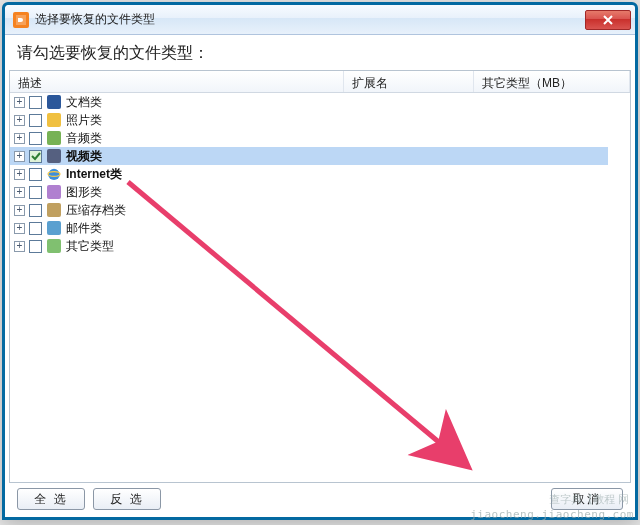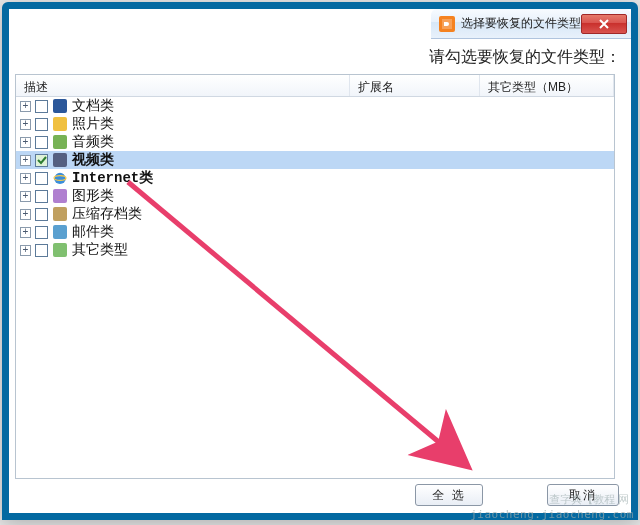--- a/index.html
+++ b/index.html
@@ -1,22 +1,22 @@
 <!DOCTYPE html>
 <html><head>
 <meta charset="utf-8">
 <style>
   * { box-sizing: border-box; margin: 0; padding: 0; font-family: "Microsoft YaHei", SimSun, Arial, sans-serif; }
   body { width: 640px; height: 525px; background: #e8e8e8; position: relative; overflow: hidden; }
 
   .window {
     position: absolute; left: 2px; top: 2px; width: 636px; height: 518px;
-    border: 7px solid #0369a1; border-radius: 6px 6px 0 0;
+    border: 3px solid #0369a1; border-radius: 6px 6px 0 0;
     background: #fff; box-shadow: 0 4px 20px rgba(0,0,0,0.25);
-    display: flex; flex-direction: column; align-items: flex-end;
+    display: flex; flex-direction: column;
   }
   .titlebar {
     height: 30px;
     background: linear-gradient(to bottom, #f7fbff 0%, #e8f1fb 45%, #d7e7f7 46%, #e8f1fb 100%);
     border-bottom: 1px solid #b0c4de; border-radius: 6px 6px 0 0;
     display: flex; align-items: center; padding: 0 4px 0 8px;
   }
   .titlebar .appicon { width: 16px; height: 16px; margin-right: 6px; background: #f58220; border-radius: 2px; display:flex; align-items:center; justify-content:center; }
   .titlebar .appicon svg { width:12px; height:12px; }
   .titlebar .title { font-size: 12px; color: #222; flex: 1; }
@@ -27,21 +27,21 @@
     display: flex; align-items: center; justify-content: center;
     color: #fff; font-size: 12px; font-weight: bold;
   }
   .closebtn svg { width: 10px; height: 10px; }
 
   .instruction {
     padding: 8px 10px 6px 12px; font-size: 16px; color: #222;
   }
 
   .listwrap {
-    margin: 0 16px; flex: 1; border: 1px solid #b8c4d0;
+    margin: 0 4px; flex: 1; border: 1px solid #b8c4d0;
     display: flex; flex-direction: column; background: #fff;
   }
   .listheader {
     display: flex; height: 22px;
     background: linear-gradient(to bottom, #ffffff 0%, #f1f5fa 100%);
     border-bottom: 1px solid #d0d8e2; font-size: 12px; color: #222;
   }
   .listheader .col { padding: 4px 8px; border-right: 1px solid #e0e6ee; }
   .col-desc { flex: 0 0 334px; }
   .col-ext  { flex: 0 0 130px; }
@@ -57,21 +57,21 @@
     display: flex; align-items: center; justify-content: center; color:#4a5a70;
     font-size: 10px; line-height: 1; background:#fff;
   }
   .row .chk {
     width: 13px; height: 13px; border: 1px solid #5c7a99; margin-right: 4px; background:#fff;
     display:flex; align-items:center; justify-content:center;
   }
   .row .chk.checked { background:#dff2d8; }
   .row .chk.checked svg { width:10px; height:10px; }
   .row .typeicon { width: 16px; height: 16px; margin-right: 4px; display:flex; align-items:center; justify-content:center; }
-  .row .label { font-family: Liberation Mono, monospace; font-size:14px; }
+  .row .label { font-family: Liberation Sans, sans-serif; font-size:12px; }
   .row.bold .label { font-weight: bold; }
   .row.selected { background: #bcd7f5; width: 598px; }
 
   
   .ic-doc { background:#2b579a; }
   .ic-photo { background:#f0c040; }
   .ic-audio { background:#77b255; }
   .ic-video { background:#556080; }
   .ic-gfx { background:#b080d0; }
   .ic-zip { background:#c0a060; }
@@ -81,21 +81,20 @@
 
   .buttonbar {
     height: 34px; padding: 6px 12px 8px 12px; display:flex; gap:8px; align-items:center;
   }
   .btn {
     height: 22px; padding: 0 8px; min-width: 72px;
     border: 1px solid #8b97a6; border-radius: 3px;
     background: linear-gradient(to bottom,#ffffff 0%,#e9eef5 100%);
     font-size: 12px; color:#222; display:flex; align-items:center; justify-content:center;
     letter-spacing: 2px;
-    margin-left: 48px;
   }
   .btn.small { min-width: 68px; }
   .spacer { flex:1; }
   .btn.primary { min-width: 72px; }
 
   .arrow {
     position: absolute; left: 120px; top: 176px; width: 360px; height: 300px; pointer-events:none;
   }
 
   .watermark {
@@ -211,20 +210,21 @@
           <span class="typeicon">
             <span class="ic-box ic-other"></span>
           </span>
           <span class="label">其它类型</span>
         </div>
       </div>
   </div>
 
   <div class="buttonbar">
     <div class="btn small">全 选</div>
+    <div class="btn small">反 选</div>
     <div class="spacer"></div>
     <div class="btn primary">取消</div>
   </div>
 
 </div>
 
 <svg class="arrow" viewBox="0 0 360 300">
   <defs>
     <marker id="ah" markerWidth="14" markerHeight="14" refX="10" refY="6" orient="auto">
       <path d="M0,0 L12,6 L0,12 L3,6 Z" fill="#e83e6b"></path>

